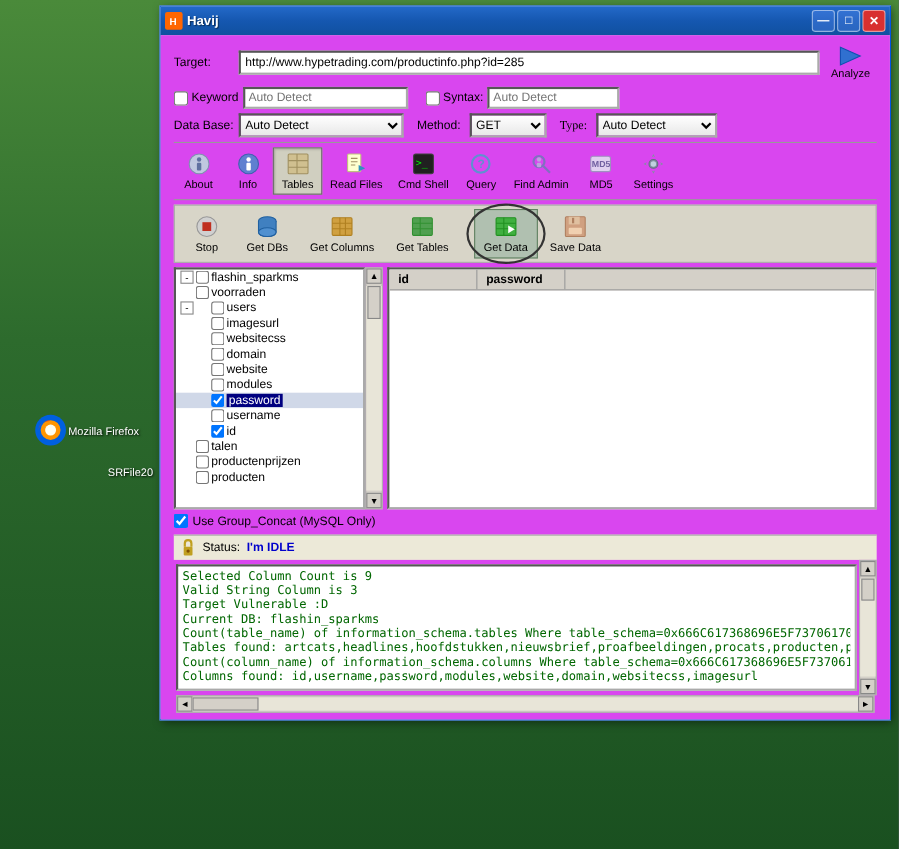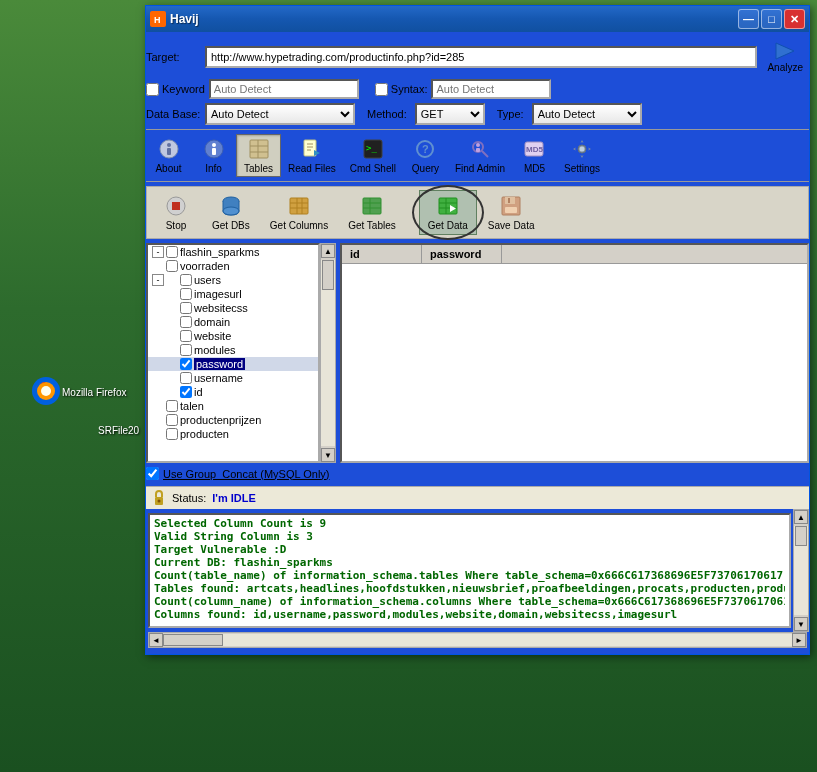--- a/index.html
+++ b/index.html
@@ -79,22 +79,22 @@
       font-size: 11px;
       font-weight: bold;
       color: white;
     }
     .tb-btn.close { background: #d83030; }
     .tb-btn.minimize { background: rgba(100,150,255,0.3); }
     .tb-btn.maximize { background: rgba(100,150,255,0.3); }
 
     
     .content {
-      padding: 6px 0;
-      background: #1d4ed8;
+      padding: 6px 12px;
+      background: #d946ef;
     }
 
     
     .form-row {
       display: flex;
       align-items: center;
       margin-bottom: 4px;
       gap: 4px;
     }
     .form-label {
@@ -272,21 +272,20 @@
       min-width: 80px;
     }
 
     
     .bottom-checkbox {
       display: flex;
       align-items: center;
       gap: 4px;
       margin-top: 4px;
       font-size: 11px;
-      text-decoration: underline;
     }
 
     
     .status-bar {
       margin-top: 6px;
       padding: 3px 6px;
       background: #ece9d8;
       border-top: 1px solid #aaa;
       display: flex;
       align-items: center;
@@ -466,21 +465,21 @@
           <option>MySQL</option>
           <option>MSSQL</option>
           <option>Oracle</option>
           <option>PostgreSQL</option>
         </select>
         <span style="margin-left:8px;">Method:</span>
         <select class="select-dropdown" style="width:70px;margin-left:4px;">
           <option>GET</option>
           <option>POST</option>
         </select>
-        <span style="margin-left:8px;">Type:</span>
+        <span style="margin-left:8px;font-family:Liberation Serif, serif;">Type:</span>
         <select class="select-dropdown" style="width:110px;margin-left:4px;">
           <option>Auto Detect</option>
           <option>Integer</option>
           <option>String</option>
           <option>Search</option>
         </select>
       </div>
 
       <div class="toolbar-sep"></div>
 
@@ -788,21 +787,21 @@
             <rect x="3" y="7" width="8" height="8" rx="1" fill="#c0a020"></rect>
             <path d="M4,7 L4,4 Q4,1 7,1 Q10,1 10,4 L10,7" fill="none" stroke="#c0a020" stroke-width="2"></path>
             <circle cx="7" cy="11" r="1.5" fill="#805000"></circle>
           </svg>
         </div>
         <span>Status:</span>
         <span style="color:#0000cc;font-weight:bold;">I'm IDLE</span>
       </div>
 
       <div class="log-container">
-        <div class="log-area" style="flex:1;height:115px;font-weight:bold;">
+        <div class="log-area" style="flex:1;height:115px;">
           <span class="log-line" style="color:#006600;">Selected Column Count is 9</span>
           <span class="log-line" style="color:#006600;">Valid String Column is 3</span>
           <span class="log-line" style="color:#006600;">Target Vulnerable :D</span>
           <span class="log-line" style="color:#006600;">Current DB: flashin_sparkms</span>
           <span class="log-line" style="color:#006600;">Count(table_name) of information_schema.tables Where table_schema=0x666C617368696E5F73706170617:</span>
           <span class="log-line" style="color:#006600;">Tables found: artcats,headlines,hoofdstukken,nieuwsbrief,proafbeeldingen,procats,producten,productenp</span>
           <span class="log-line" style="color:#006600;">Count(column_name) of information_schema.columns Where table_schema=0x666C617368696E5F73706170617C</span>
           <span class="log-line" style="color:#006600;">Columns found: id,username,password,modules,website,domain,websitecss,imagesurl</span>
         </div>
 

